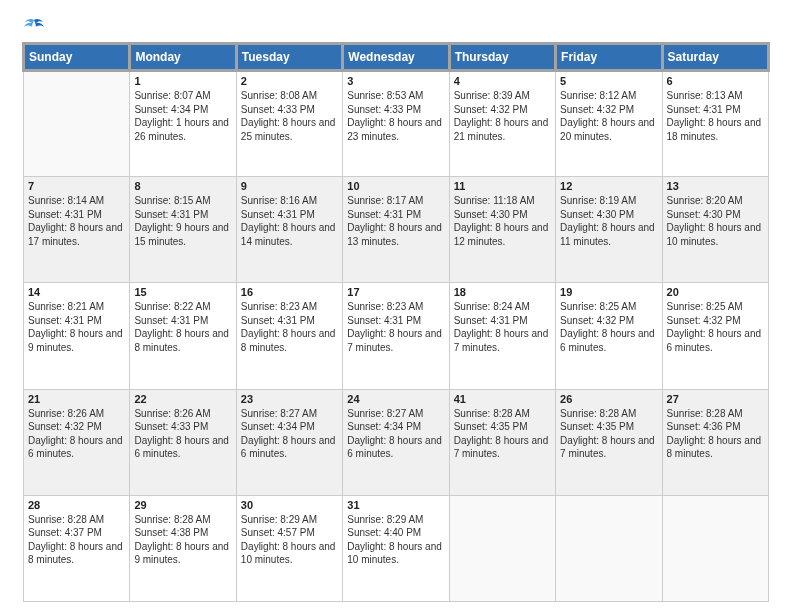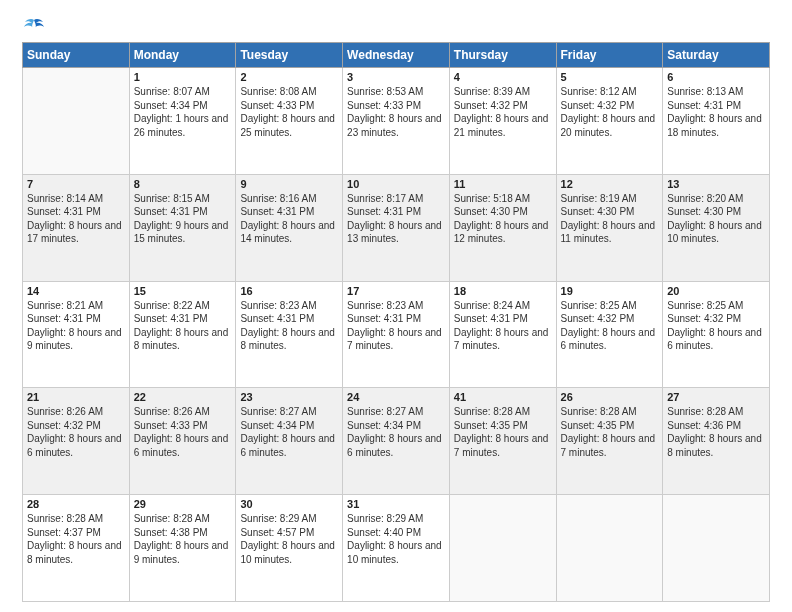--- a/index.html
+++ b/index.html
@@ -49,21 +49,21 @@
       width: 100%;
       table-layout: fixed;
     }
     .calendar th {
       background: #3070b3;
       color: #fff;
       font-size: 12px;
       font-weight: bold;
       padding: 5px 4px;
       text-align: left;
-      border: 1px solid #a3a3a3;
+      border: 3px solid #a3a3a3;
     }
     .calendar td {
       border: 1px solid #ccc;
       vertical-align: top;
       padding: 3px 4px;
       font-size: 9.5px;
       color: #333;
       height: 88px;
     }
     .day-num {
@@ -158,21 +158,21 @@
           <td>
             <span class="day-num">9</span>
             <div class="day-info"><span>Sunrise: 8:16 AM</span><br><span>Sunset: 4:31 PM</span><br><span>Daylight: 8 hours and 14 minutes.</span></div>
           </td>
           <td>
             <span class="day-num">10</span>
             <div class="day-info"><span>Sunrise: 8:17 AM</span><br><span>Sunset: 4:31 PM</span><br><span>Daylight: 8 hours and 13 minutes.</span></div>
           </td>
           <td>
             <span class="day-num">11</span>
-            <div class="day-info"><span>Sunrise: 5:18 AM</span><br><span>Sunset: 4:30 PM</span><br><span>Daylight: 8 hours and 12 minutes.</span></div>
+            <div class="day-info"><span>Sunrise: 11:18 AM</span><br><span>Sunset: 4:30 PM</span><br><span>Daylight: 8 hours and 12 minutes.</span></div>
           </td>
           <td>
             <span class="day-num">12</span>
             <div class="day-info"><span>Sunrise: 8:19 AM</span><br><span>Sunset: 4:30 PM</span><br><span>Daylight: 8 hours and 11 minutes.</span></div>
           </td>
           <td>
             <span class="day-num">13</span>
             <div class="day-info"><span>Sunrise: 8:20 AM</span><br><span>Sunset: 4:30 PM</span><br><span>Daylight: 8 hours and 10 minutes.</span></div>
           </td>
         </tr>

